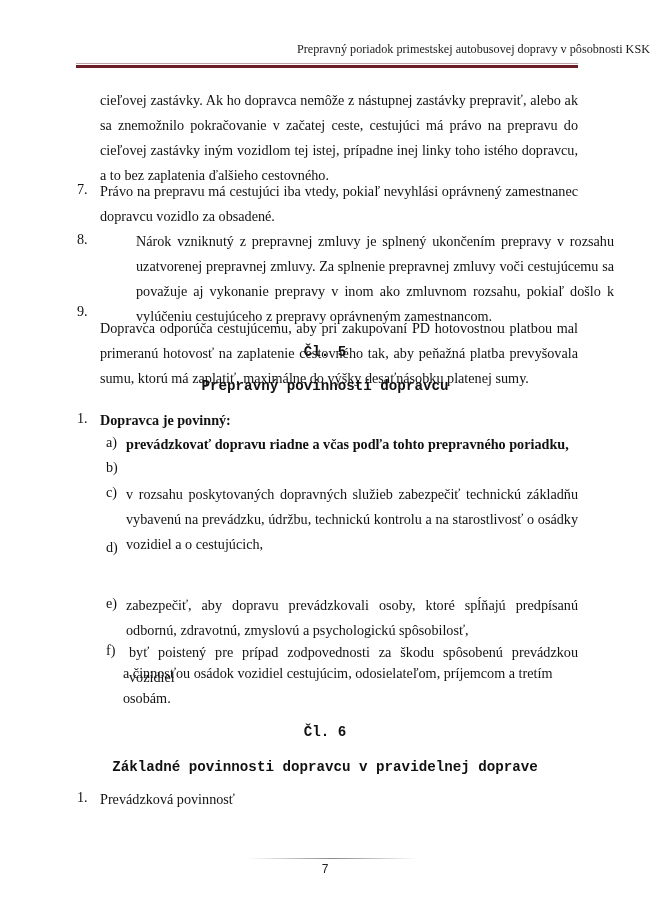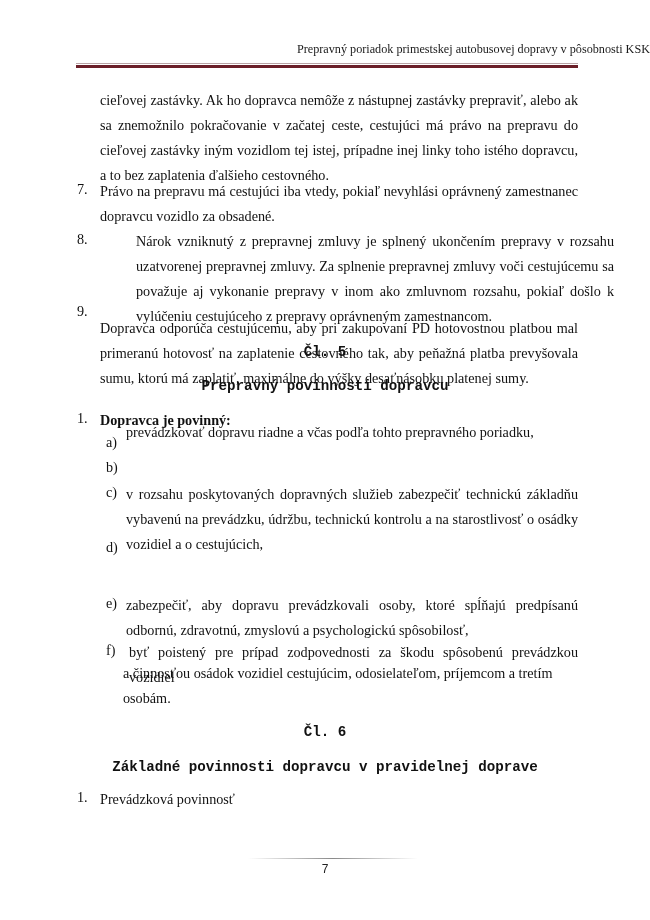--- a/index.html
+++ b/index.html
@@ -44,21 +44,21 @@
   <div class="num" style="left:77px; top:301px;">9.</div>
   <div class="p" style="left:100px; width:478px; top:316px;">Dopravca odporúča cestujúcemu, aby pri zakupovaní PD hotovostnou platbou mal primeranú hotovosť na zaplatenie cestovného tak, aby peňažná platba prevyšovala sumu, ktorú má zaplatiť, maximálne do výšky desaťnásobku platenej sumy.</div>
 
   <div class="heading" style="top:344px;">Čl. 5</div>
   <div class="heading" style="top:378px;">Prepravný povinnosti dopravcu</div>
 
   <div class="num" style="left:77px; top:408px;">1.</div>
   <div class="p" style="left:100px; width:478px; top:408px;font-weight:bold;">Dopravca je povinný:</div>
 
   <div class="num" style="left:106px; top:432px;">a)</div>
-  <div class="p" style="left:126px; width:452px; top:420px;">prevádzkovať dopravu riadne a včas podľa tohto prepravného poriadku,</div>
+  <div class="p" style="left:126px; width:452px; top:432px;font-weight:bold;">prevádzkovať dopravu riadne a včas podľa tohto prepravného poriadku,</div>
 
   <div class="num" style="left:106px; top:457px;">b)</div>
 
   <div class="num" style="left:106px; top:482px;">c)</div>
   <div class="p" style="left:126px; width:452px; top:482px;">v rozsahu poskytovaných dopravných služieb zabezpečiť technickú základňu vybavenú na prevádzku, údržbu, technickú kontrolu a na starostlivosť o osádky vozidiel a o cestujúcich,</div>
 
   <div class="num" style="left:106px; top:537px;">d)</div>
 
   <div class="num" style="left:106px; top:593px;">e)</div>
   <div class="p" style="left:126px; width:452px; top:593px;">zabezpečiť, aby dopravu prevádzkovali osoby, ktoré spĺňajú predpísanú odbornú, zdravotnú, zmyslovú a psychologickú spôsobilosť,</div>

